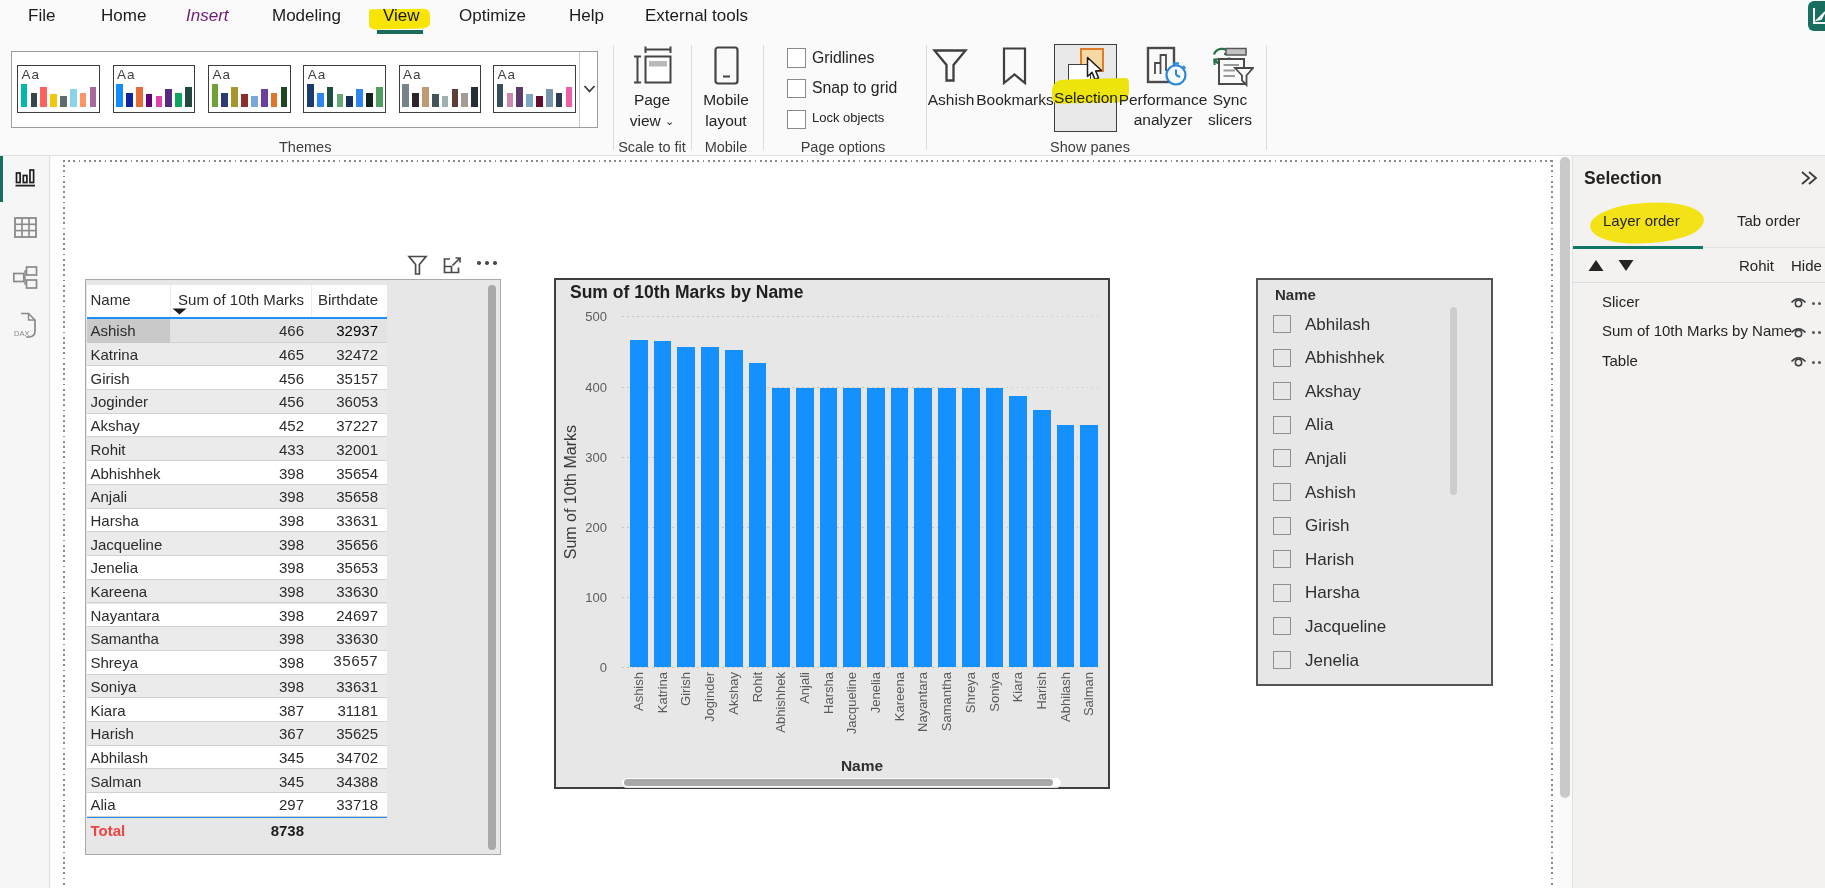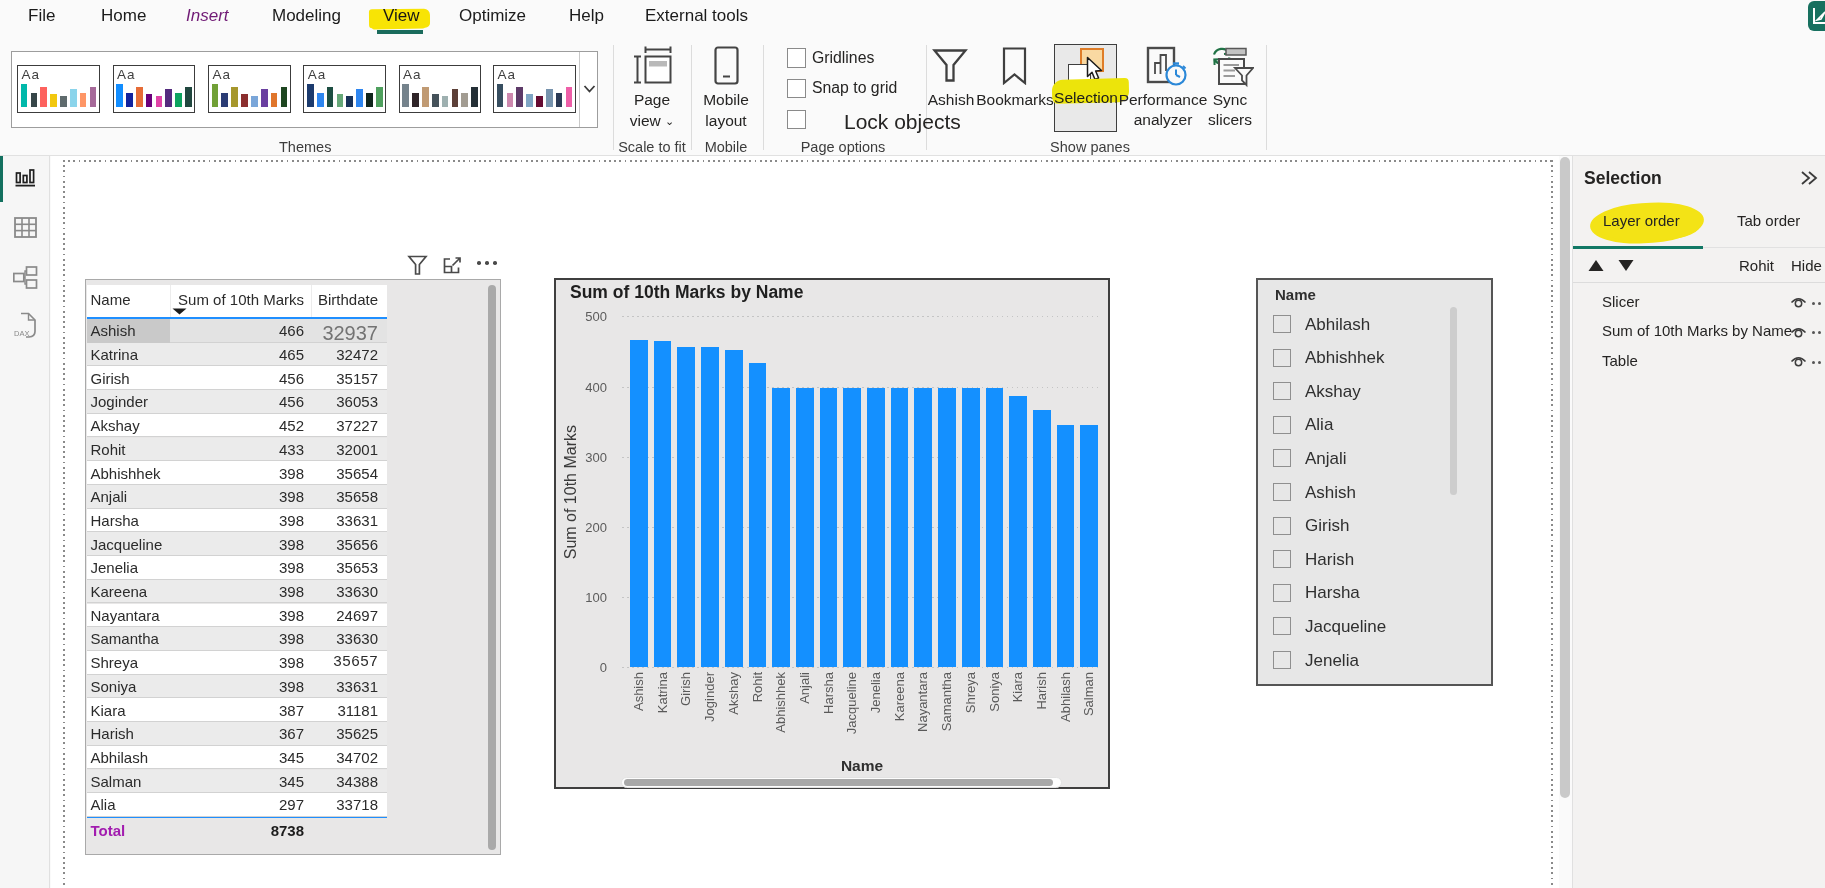--- a/index.html
+++ b/index.html
@@ -110,21 +110,21 @@
 <line x1="9" y1="30.5" x2="16" y2="30.5" stroke="#444" stroke-width="2"></line>
 </svg>
 <div class="txt c" style="left:696px;top:91px;width:60px;font-size:15.5px;color:#252423;">Mobile</div>
 <div class="txt c" style="left:696px;top:112px;width:60px;font-size:15.5px;color:#252423;">layout</div>
 <div class="txt c" style="left:696px;top:139px;width:60px;font-size:14.5px;color:#3d3d3d;">Mobile</div>
 <div class="abs" style="left:786.5px;top:48px;width:19.5px;height:19.5px;background:#fff;border:1.5px solid #8a8a8a;"></div>
 <div class="txt" style="left:812px;top:48.5px;font-size:15.8px;color:#252423;">Gridlines</div>
 <div class="abs" style="left:786.5px;top:78.5px;width:19.5px;height:19.5px;background:#fff;border:1.5px solid #8a8a8a;"></div>
 <div class="txt" style="left:812px;top:79.0px;font-size:15.8px;color:#252423;">Snap to grid</div>
 <div class="abs" style="left:786.5px;top:109.5px;width:19.5px;height:19.5px;background:#fff;border:1.5px solid #8a8a8a;"></div>
-<div class="txt" style="left:812px;top:110.0px;font-size:21px;color:#252423;margin-left:32px;">Lock objects</div>
+<div class="txt" style="left:812px;top:110.0px;font-size:13px;color:#252423;">Lock objects</div>
 <div class="txt c" style="left:793px;top:139px;width:100px;font-size:14.5px;color:#3d3d3d;">Page options</div>
 <svg class="abs" style="left:931px;top:47px;" width="38" height="38" viewBox="0 0 38 38">
 <path d="M3.5 3.5 H34.5 L22.5 18 V33.5 H15.5 V18 Z" fill="none" stroke="#3f3f3f" stroke-width="2.3"></path>
 </svg>
 <div class="txt c" style="left:921px;top:91px;width:60px;font-size:15.5px;color:#252423;">Ashish</div>
 <svg class="abs" style="left:1002px;top:47px;" width="25" height="38" viewBox="0 0 25 38">
 <path d="M2 1.5 H23 V36 L12.5 27.5 L2 36 Z" fill="none" stroke="#3f3f3f" stroke-width="2.2"></path>
 </svg>
 <div class="txt c" style="left:975px;top:91px;width:80px;font-size:15.5px;color:#252423;">Bookmarks</div>
 <div class="abs" style="left:1054px;top:44px;width:63px;height:88px;background:#e9e9e9;border:1px solid #3e3e3e;"></div>
@@ -203,21 +203,21 @@
 <div class="txt" style="left:90.5px;top:291px;font-size:15px;color:#2b2b2b;">Name</div>
 <div class="txt r" style="left:176px;top:291px;width:128px;font-size:15px;color:#2b2b2b;">Sum of 10th Marks</div>
 <div class="txt r" style="left:300px;top:291px;width:78px;font-size:15px;color:#2b2b2b;">Birthdate</div>
 <svg class="abs" style="left:172px;top:308px;" width="15" height="7" viewBox="0 0 15 7">
     <path d="M0.5 0.5 H14.5 L7.5 6.5 Z" fill="#1c1c1c"></path>
   </svg>
 <div class="abs" style="left:86.5px;top:317.4px;width:300.5px;height:1.6px;background:#1f8fff;"></div>
 <div class="abs" style="left:86.5px;top:319.0px;width:300.5px;height:23.7px;background:#e3e3e3;border-bottom:1px solid #d2d2d2;"></div>
 <div class="txt" style="left:90.5px;top:322.2px;font-size:15px;color:#2b2b2b;">Ashish</div>
 <div class="txt r" style="left:240px;top:322.2px;width:64px;font-size:15px;color:#2b2b2b;">466</div>
-<div class="txt r" style="left:314px;top:322.2px;width:64px;font-size:20px;color:#737373;">32937</div>
+<div class="txt r" style="left:314px;top:322.2px;width:64px;font-size:15px;color:#000000;">32937</div>
 <div class="abs" style="left:86.5px;top:342.7px;width:300.5px;height:23.7px;background:#ebebeb;border-bottom:1px solid #d2d2d2;"></div>
 <div class="txt" style="left:90.5px;top:345.9px;font-size:15px;color:#2b2b2b;">Katrina</div>
 <div class="txt r" style="left:240px;top:345.9px;width:64px;font-size:15px;color:#2b2b2b;">465</div>
 <div class="txt r" style="left:314px;top:345.9px;width:64px;font-size:15px;color:#2b2b2b;">32472</div>
 <div class="abs" style="left:86.5px;top:366.4px;width:300.5px;height:23.7px;background:#ffffff;border-bottom:1px solid #d2d2d2;"></div>
 <div class="txt" style="left:90.5px;top:369.6px;font-size:15px;color:#2b2b2b;">Girish</div>
 <div class="txt r" style="left:240px;top:369.6px;width:64px;font-size:15px;color:#2b2b2b;">456</div>
 <div class="txt r" style="left:314px;top:369.6px;width:64px;font-size:15px;color:#2b2b2b;">35157</div>
 <div class="abs" style="left:86.5px;top:390.1px;width:300.5px;height:23.7px;background:#ebebeb;border-bottom:1px solid #d2d2d2;"></div>
 <div class="txt" style="left:90.5px;top:393.3px;font-size:15px;color:#2b2b2b;">Joginder</div>
@@ -287,21 +287,21 @@
 <div class="txt" style="left:90.5px;top:772.7px;font-size:15px;color:#2b2b2b;">Salman</div>
 <div class="txt r" style="left:240px;top:772.7px;width:64px;font-size:15px;color:#2b2b2b;">345</div>
 <div class="txt r" style="left:314px;top:772.7px;width:64px;font-size:15px;color:#2b2b2b;">34388</div>
 <div class="abs" style="left:86.5px;top:793.2px;width:300.5px;height:23.7px;background:#ffffff;border-bottom:1px solid #d2d2d2;"></div>
 <div class="txt" style="left:90.5px;top:796.4px;font-size:15px;color:#2b2b2b;">Alia</div>
 <div class="txt r" style="left:240px;top:796.4px;width:64px;font-size:15px;color:#2b2b2b;">297</div>
 <div class="txt r" style="left:314px;top:796.4px;width:64px;font-size:15px;color:#2b2b2b;">33718</div>
 <div class="abs" style="left:86.5px;top:319px;width:83px;height:23.7px;background:#c9c9c9;"></div>
 <div class="txt" style="left:90.5px;top:322.2px;font-size:15px;color:#2b2b2b;">Ashish</div>
 <div class="abs" style="left:86.5px;top:816.5px;width:300.5px;height:1.6px;background:#1f8fff;"></div>
-<div class="txt" style="left:90.5px;top:822px;font-size:15px;font-weight:bold;color:#a21caf;">Total</div>
+<div class="txt" style="left:90.5px;top:822px;font-size:15px;font-weight:bold;color:#ef4444;">Total</div>
 <div class="txt r" style="left:240px;top:822px;width:64px;font-size:15px;font-weight:bold;color:#1c1c1c;">8738</div>
 <div class="abs" style="left:488px;top:285px;width:8px;height:565px;background:#a9a9a9;border-radius:4px;"></div>
 <svg class="abs" style="left:407px;top:254.5px;" width="21" height="21" viewBox="0 0 21 21">
 <path d="M2 1.5 H19 L12.4 9.5 V19 L8.6 19 V9.5 Z" fill="none" stroke="#4a4a4a" stroke-width="1.7"></path>
 </svg>
 <svg class="abs" style="left:443px;top:256.5px;" width="18" height="17" viewBox="0 0 18 17">
 <path d="M7 2 H1.5 V15.5 H15.5 V10.5" fill="none" stroke="#4a4a4a" stroke-width="1.7"></path>
 <path d="M1.5 9.5 H8.5 V15.5" fill="none" stroke="#4a4a4a" stroke-width="1.7"></path>
 <path d="M12.5 1 H17 V5.5 M16.5 1.5 L9.5 8.5" fill="none" stroke="#4a4a4a" stroke-width="1.7"></path>
 </svg>

